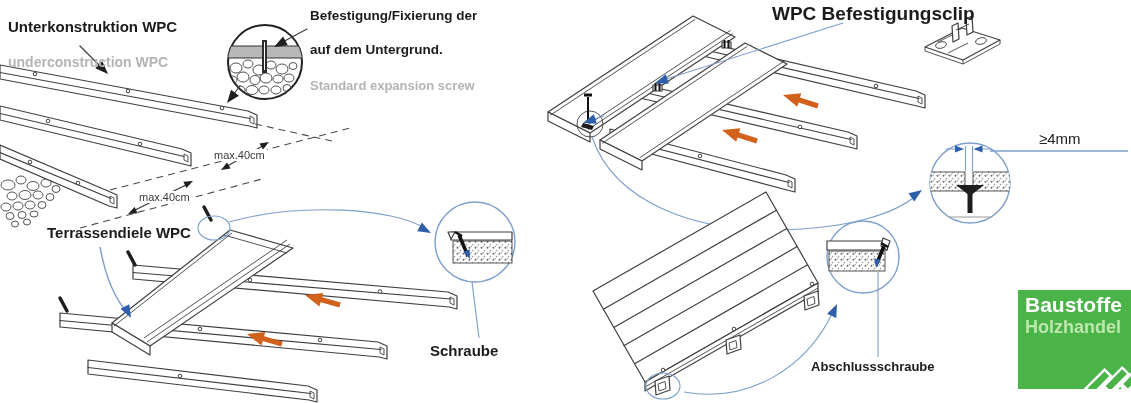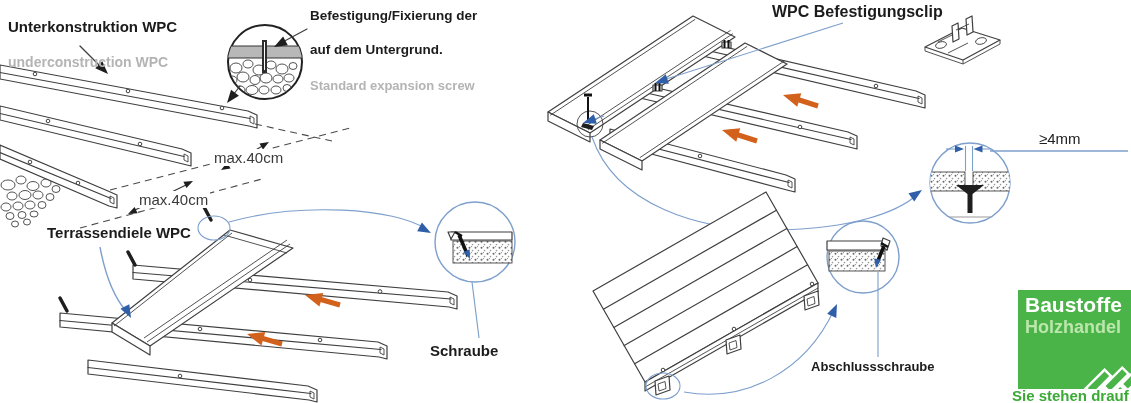--- a/index.html
+++ b/index.html
@@ -2,21 +2,21 @@
 <html style="--arrow-orange: #d2611c; --leader-blue: #7d9fcc; --arrowhead-blue: #2f5fa8; --line-dark: #3f3f3f; --text-gray: #b4b4b4; --logo-green: #4bb449; --logo-light-green: #bce7ac; --tagline-green: #3aaa35;"><head>
 <meta charset="utf-8">
 <style>
   html,body{margin:0;padding:0;background:#fff;}
   .canvas{position:relative;width:1131px;height:403px;background:#fff;overflow:hidden;
           font-family:"Liberation Sans",sans-serif;}
   .canvas svg{position:absolute;left:0;top:0;}
   .lbl{position:absolute;white-space:nowrap;color:#1b1b1b;}
   .b{font-weight:700;}
   .gray{color:var(--text-gray);font-weight:700;margin-top:18px;}
-  .dim-lbl{font-size:15px;color:#3a3a3a;background:#fff;padding:0 2px;}
+  .dim-lbl{font-size:11px;color:#3a3a3a;background:#fff;padding:0 2px;}
   
   .ln{stroke:var(--line-dark);stroke-width:1.2;fill:none;stroke-linecap:round;}
   .thin{stroke:var(--line-dark);stroke-width:0.9;fill:none;}
   .fw{fill:#fff;stroke:var(--line-dark);stroke-width:1.2;stroke-linejoin:round;}
   .dash{stroke:#4a4a4a;stroke-width:1.1;fill:none;stroke-dasharray:7 5;}
   .dimln{stroke:#333;stroke-width:1.1;fill:none;}
   .blk{fill:#1e1e1e;}
   .blue-ln{stroke:var(--leader-blue);stroke-width:1.4;fill:none;}
   .blue-thin{stroke:var(--leader-blue);stroke-width:1.1;fill:none;}
   .blue-head{fill:var(--arrowhead-blue);}
@@ -355,21 +355,21 @@
 <div class="lbl b" style="left:310px;top:8px;font-size:13.5px;">Befestigung/Fixierung der</div>
 <div class="lbl b" style="left:310px;top:42px;font-size:13.5px;">auf dem Untergrund.</div>
 <div class="lbl gray" style="left:310px;top:60px;font-size:13px;">Standard expansion screw</div>
 
 <div class="lbl dim-lbl" style="left:212px;top:149px;">max.40cm</div>
 <div class="lbl dim-lbl" style="left:137px;top:191px;">max.40cm</div>
 
 <div class="lbl b" style="left:47px;top:224px;font-size:15px;">Terrassendiele WPC</div>
 <div class="lbl b" style="left:430px;top:342px;font-size:15px;">Schraube</div>
 
-<div class="lbl b" style="left:772px;top:3px;font-size:16px;">WPC Befestigungsclip</div>
+<div class="lbl b" style="left:772px;top:3px;font-size:19px;">WPC Befestigungsclip</div>
 <div class="lbl" style="left:1001px;top:130px;font-size:15px;color:#222;margin-left:38px;">≥4mm</div>
 
 <div class="lbl b" style="left:811px;top:359px;font-size:13px;">Abschlussschraube</div>
 
 <div class="logo-box">
   <svg width="113" height="99" viewBox="0 0 113 99">
     <g transform="translate(100,96) rotate(-45)" stroke="#fff" stroke-width="2.4" fill="none">
       <rect x="-52" y="-21" width="26" height="9"></rect>
           <rect x="-24" y="-21" width="26" height="9"></rect>
       <rect x="-66" y="-10" width="26" height="9"></rect>
@@ -380,15 +380,14 @@
           <rect x="-24" y="1" width="26" height="9"></rect>
           <rect x="4" y="1" width="26" height="9"></rect>
       <rect x="-66" y="12" width="26" height="9"></rect>
           <rect x="-38" y="12" width="26" height="9"></rect>
           <rect x="-10" y="12" width="26" height="9"></rect>
     </g>
   </svg>
   <div class="logo-l1">Baustoffe</div>
   <div class="logo-l2">Holzhandel</div>
 </div>
-<div class="logo-tag lbl">Sie stehen drauf</div>
 
 </div>
 
 </body></html>

